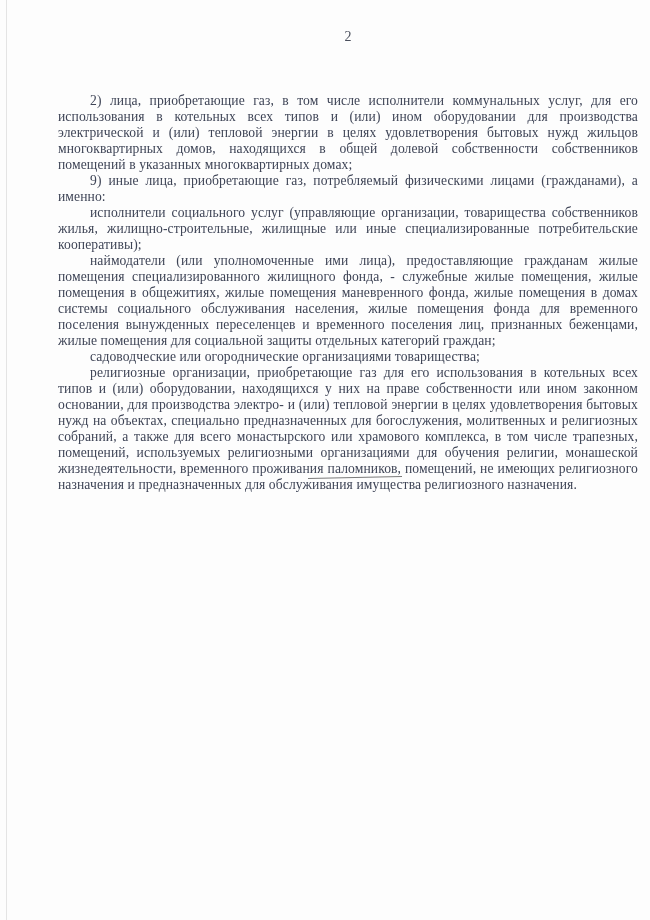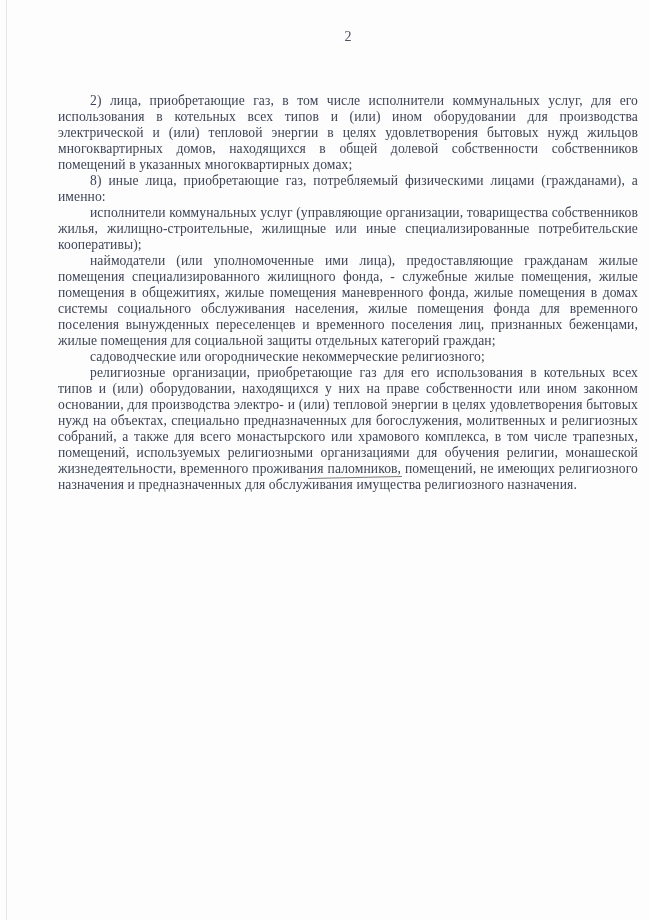--- a/index.html
+++ b/index.html
@@ -67,21 +67,21 @@
 </head>
 <body>
 
 <div class="page">
   <div class="scan-edge"></div>
 
   <div class="page-number">2</div>
 
   <div class="content">
     <p>2) лица, приобретающие газ, в том числе исполнители коммунальных услуг, для его использования в котельных всех типов и (или) ином оборудовании для производства электрической и (или) тепловой энергии в целях удовлетворения бытовых нужд жильцов многоквартирных домов, находящихся в общей долевой собственности собственников помещений в указанных многоквартирных домах;</p>
-    <p>8) иные лица, приобретающие газ, потребляемый физическими лицами (гражданами), а именно:</p>
-    <p>исполнители коммунальных услуг (управляющие организации, товарищества собственников жилья, жилищно-строительные, жилищные или иные специализированные потребительские кооперативы);</p>
+    <p>9) иные лица, приобретающие газ, потребляемый физическими лицами (гражданами), а именно:</p>
+    <p>исполнители социального услуг (управляющие организации, товарищества собственников жилья, жилищно-строительные, жилищные или иные специализированные потребительские кооперативы);</p>
     <p>наймодатели (или уполномоченные ими лица), предоставляющие гражданам жилые помещения специализированного жилищного фонда, - служебные жилые помещения, жилые помещения в общежитиях, жилые помещения маневренного фонда, жилые помещения в домах системы социального обслуживания населения, жилые помещения фонда для временного поселения вынужденных переселенцев и временного поселения лиц, признанных беженцами, жилые помещения для социальной защиты отдельных категорий граждан;</p>
-    <p>садоводческие или огороднические некоммерческие религиозного;</p>
+    <p>садоводческие или огороднические организациями товарищества;</p>
     <p>религиозные организации, приобретающие газ для его использования в котельных всех типов и (или) оборудовании, находящихся у них на праве собственности или ином законном основании, для производства электро- и (или) тепловой энергии в целях удовлетворения бытовых нужд на объектах, специально предназначенных для богослужения, молитвенных и религиозных собраний, а также для всего монастырского или храмового комплекса, в том числе трапезных, помещений, используемых религиозными организациями для обучения религии, монашеской жизнедеятельности, временного проживания паломников, помещений, не имеющих религиозного назначения и предназначенных для обслуживания имущества религиозного назначения.</p>
   </div>
 
   <div class="separator"></div>
 </div>
 
 </body></html>

